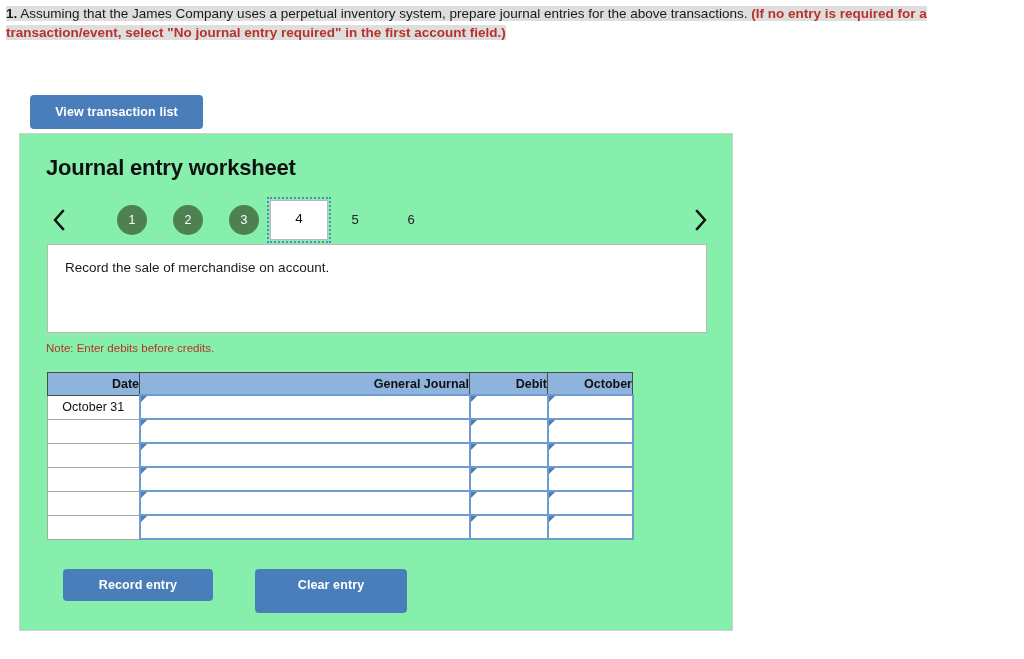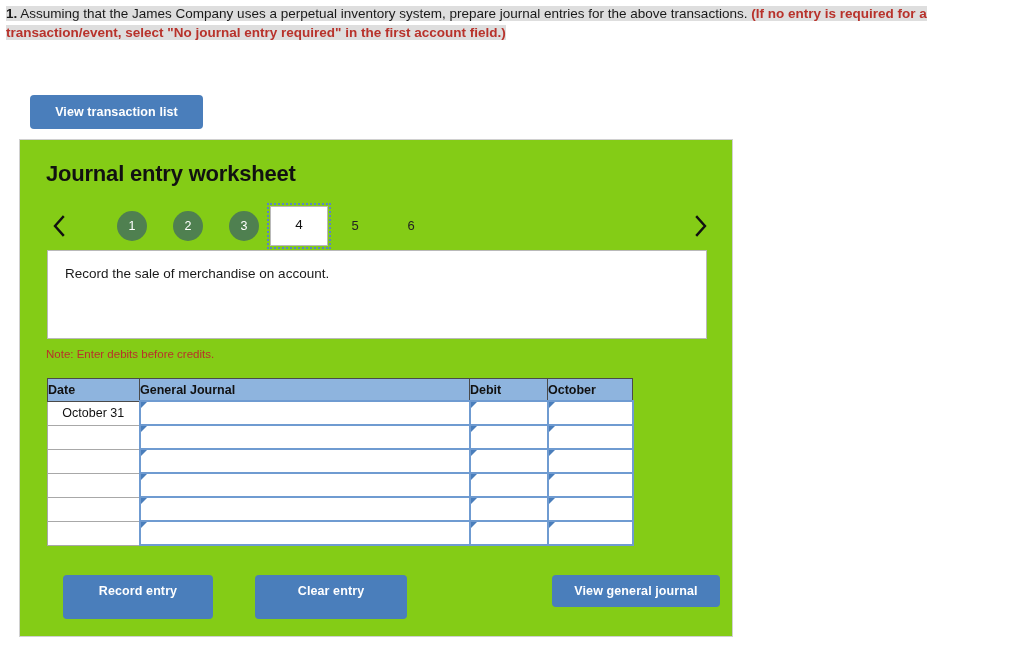--- a/index.html
+++ b/index.html
@@ -63,24 +63,24 @@
     top: 95px;
     width: 173px;
     height: 34px;
     line-height: 34px;
   }
 
   
   .panel {
     position: absolute;
     left: 19px;
-    top: 139px;
+    top: 133px;
     width: 714px;
     height: 498px;
-    background: #84cc16;
+    background: #86efac;
     border: 1px solid #d0d0d0;
     box-sizing: border-box;
   }
   .panel-title {
     position: absolute;
     left: 26px;
     top: 21px;
     font-size: 22px;
     font-weight: bold;
     color: #111;
@@ -179,21 +179,21 @@
     table-layout: fixed;
   }
   .jtable th {
     background: #8eb4de;
     border: 1px solid #4a4a4a;
     font-size: 12.5px;
     font-weight: bold;
     color: #111;
     height: 21px;
     padding: 0;
-    text-align: left;
+    text-align: right;
   }
   .col-date   { width: 92px; }
   .col-gj     { width: 330px; }
   .col-debit  { width: 78px; }
   .col-credit { width: 85px; }
 
   .jtable td {
     padding: 0;
     height: 23px;
     vertical-align: middle;
@@ -224,21 +224,21 @@
     border-left: 6px solid #4a7ebb;
     border-bottom: 6px solid transparent;
   }
 
   
   .btn-record {
     position: absolute;
     left: 27px;
     top: 435px;
     width: 150px;
-    height: 44px;
+    height: 32px;
     line-height: 32px;
   }
   .btn-clear {
     position: absolute;
     left: 219px;
     top: 435px;
     width: 152px;
     height: 44px;
     line-height: 32px;
   }
@@ -377,15 +377,14 @@
           </td>
         <td class="cell-input">
             <span class="tri"></span>
           </td>
       </tr>
     </tbody>
   </table>
 
   <div class="btn btn-record">Record entry</div>
   <div class="btn btn-clear">Clear entry</div>
-  <div class="btn btn-viewgj">View general journal</div>
 
 </div>
 
 </body></html>

